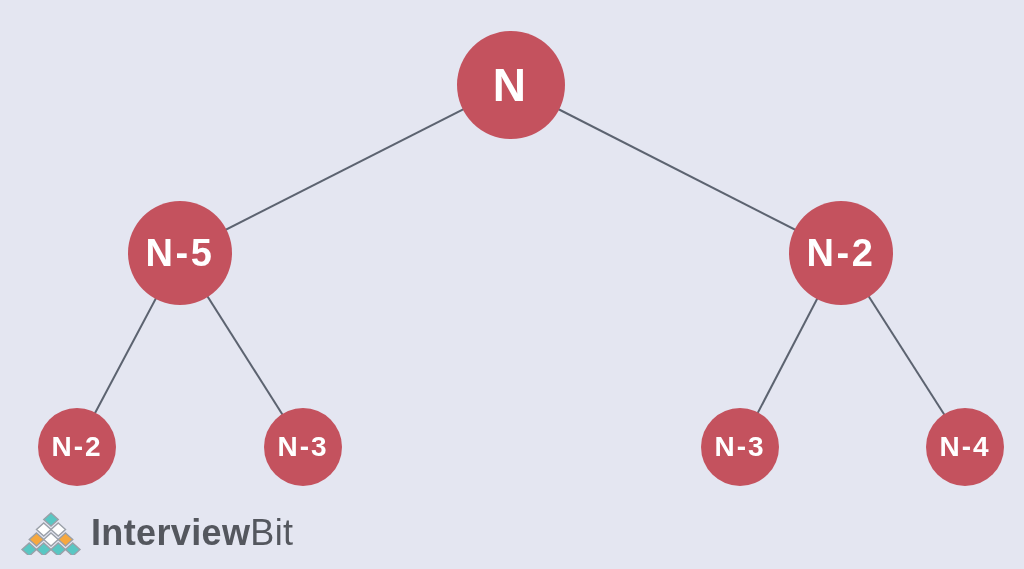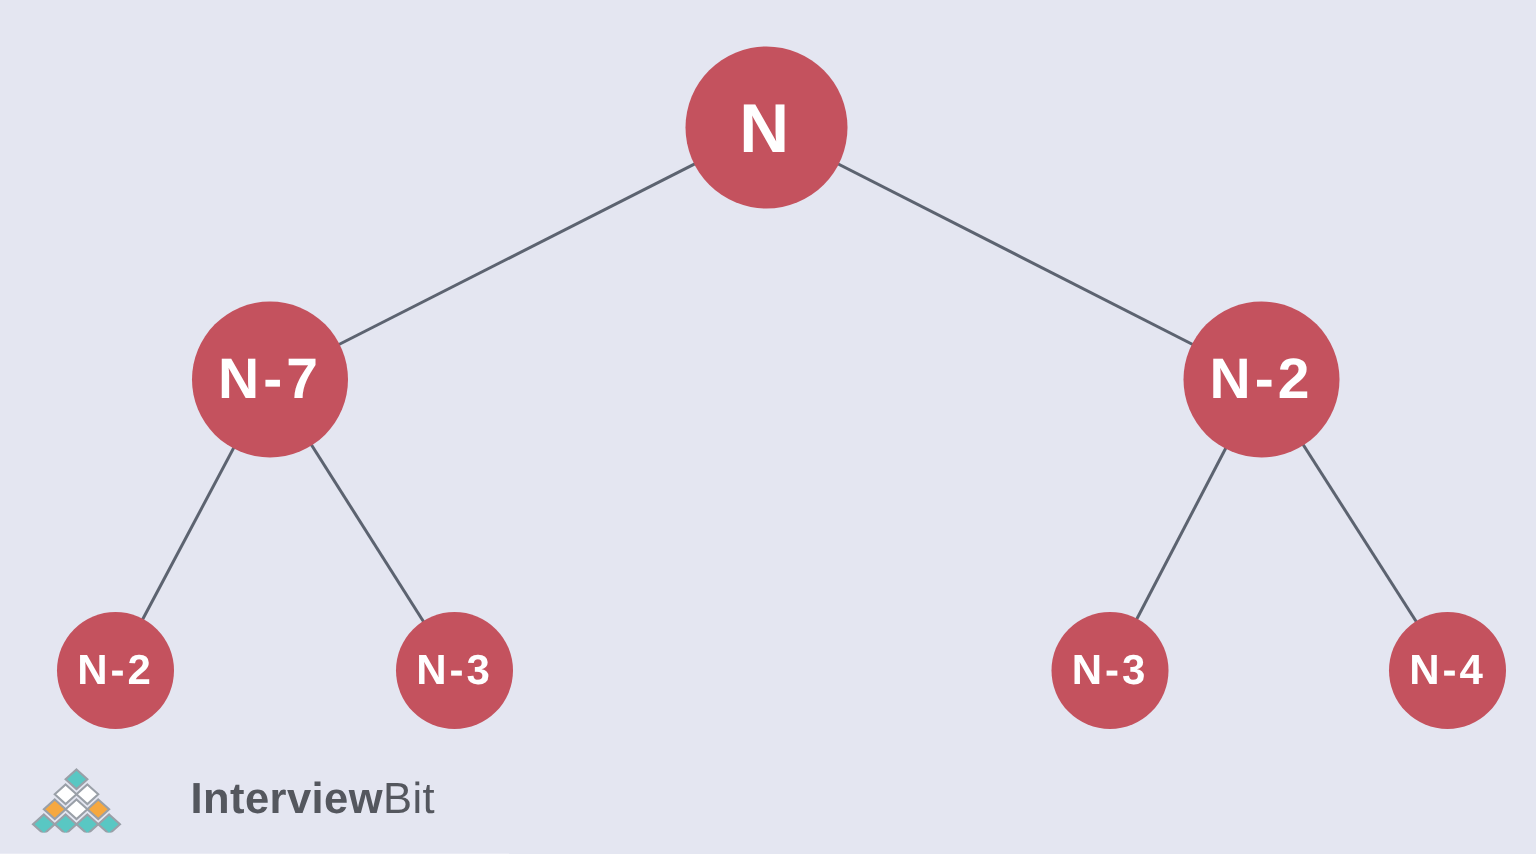--- a/index.html
+++ b/index.html
@@ -38,24 +38,23 @@
 
   .logo {
     position: absolute;
     left: 20px;
     bottom: 14px;
     display: flex;
     align-items: center;
     gap: 9px;
   }
   .logo-text {
-    font-size: 29px;
+    font-size: 36px;
     color: var(--logo-text, #54575e);
     letter-spacing: 0.01em;
-    margin-left: 36px;
   }
   .logo-text .primary { font-weight: 700; }
   .logo-text .secondary { font-weight: 400; }
 </style>
 </head>
 <body>
 
 <div class="canvas" style="--bg: #e4e6f1; --node-fill: #c4525e; --node-text: #ffffff; --logo-text: #54575e;">
   <svg id="edges-layer" viewBox="0 0 1024 569" xmlns="http://www.w3.org/2000/svg">
       <line x1="511" y1="85" x2="180" y2="253" stroke="#5c6370" stroke-width="2"></line>
@@ -64,21 +63,21 @@
       <line x1="180" y1="253" x2="303" y2="447" stroke="#5c6370" stroke-width="2"></line>
       <line x1="841" y1="253" x2="740" y2="447" stroke="#5c6370" stroke-width="2"></line>
       <line x1="841" y1="253" x2="965" y2="447" stroke="#5c6370" stroke-width="2"></line>
     </svg>
 
   <div id="nodes-layer">
       <div class="node level-0" style="left: 511px; top: 85px; width: 108px; height: 108px;">
         <span>N</span>
       </div>
       <div class="node level-1" style="left: 180px; top: 253px; width: 104px; height: 104px;">
-        <span>N-7</span>
+        <span>N-5</span>
       </div>
       <div class="node level-1" style="left: 841px; top: 253px; width: 104px; height: 104px;">
         <span>N-2</span>
       </div>
       <div class="node level-2" style="left: 77px; top: 447px; width: 78px; height: 78px;">
         <span>N-2</span>
       </div>
       <div class="node level-2" style="left: 303px; top: 447px; width: 78px; height: 78px;">
         <span>N-3</span>
       </div>

